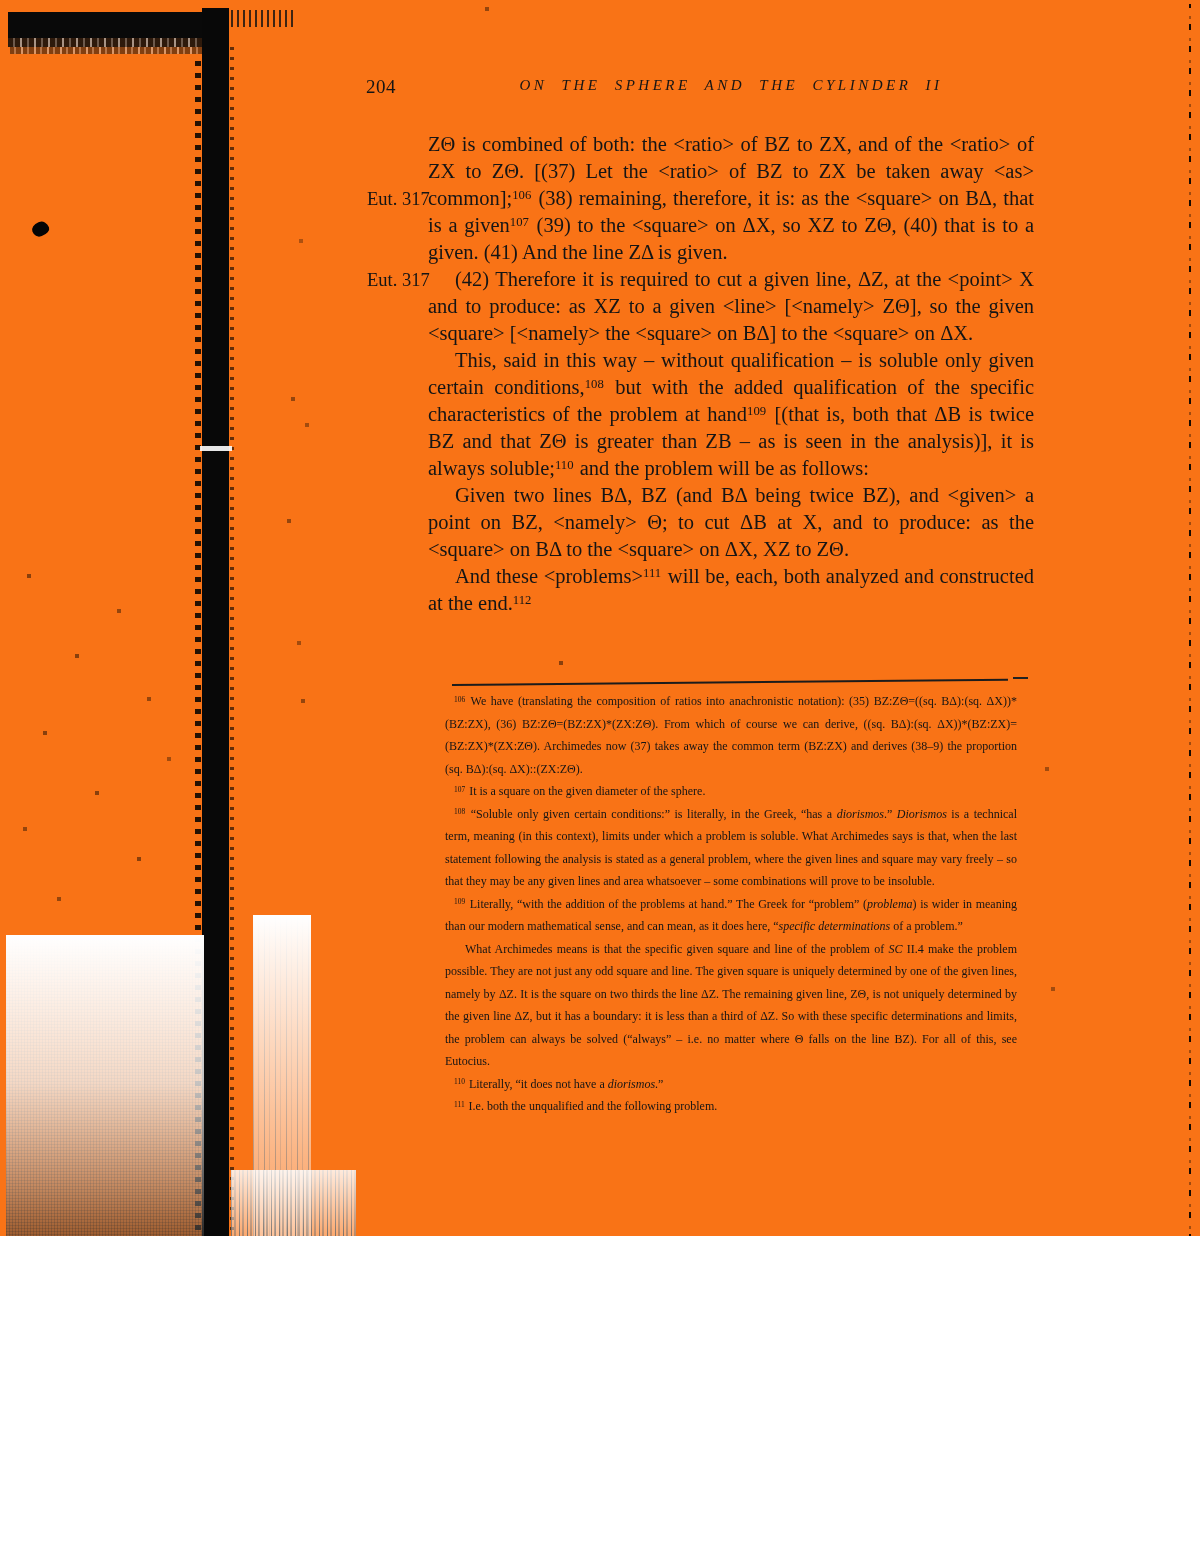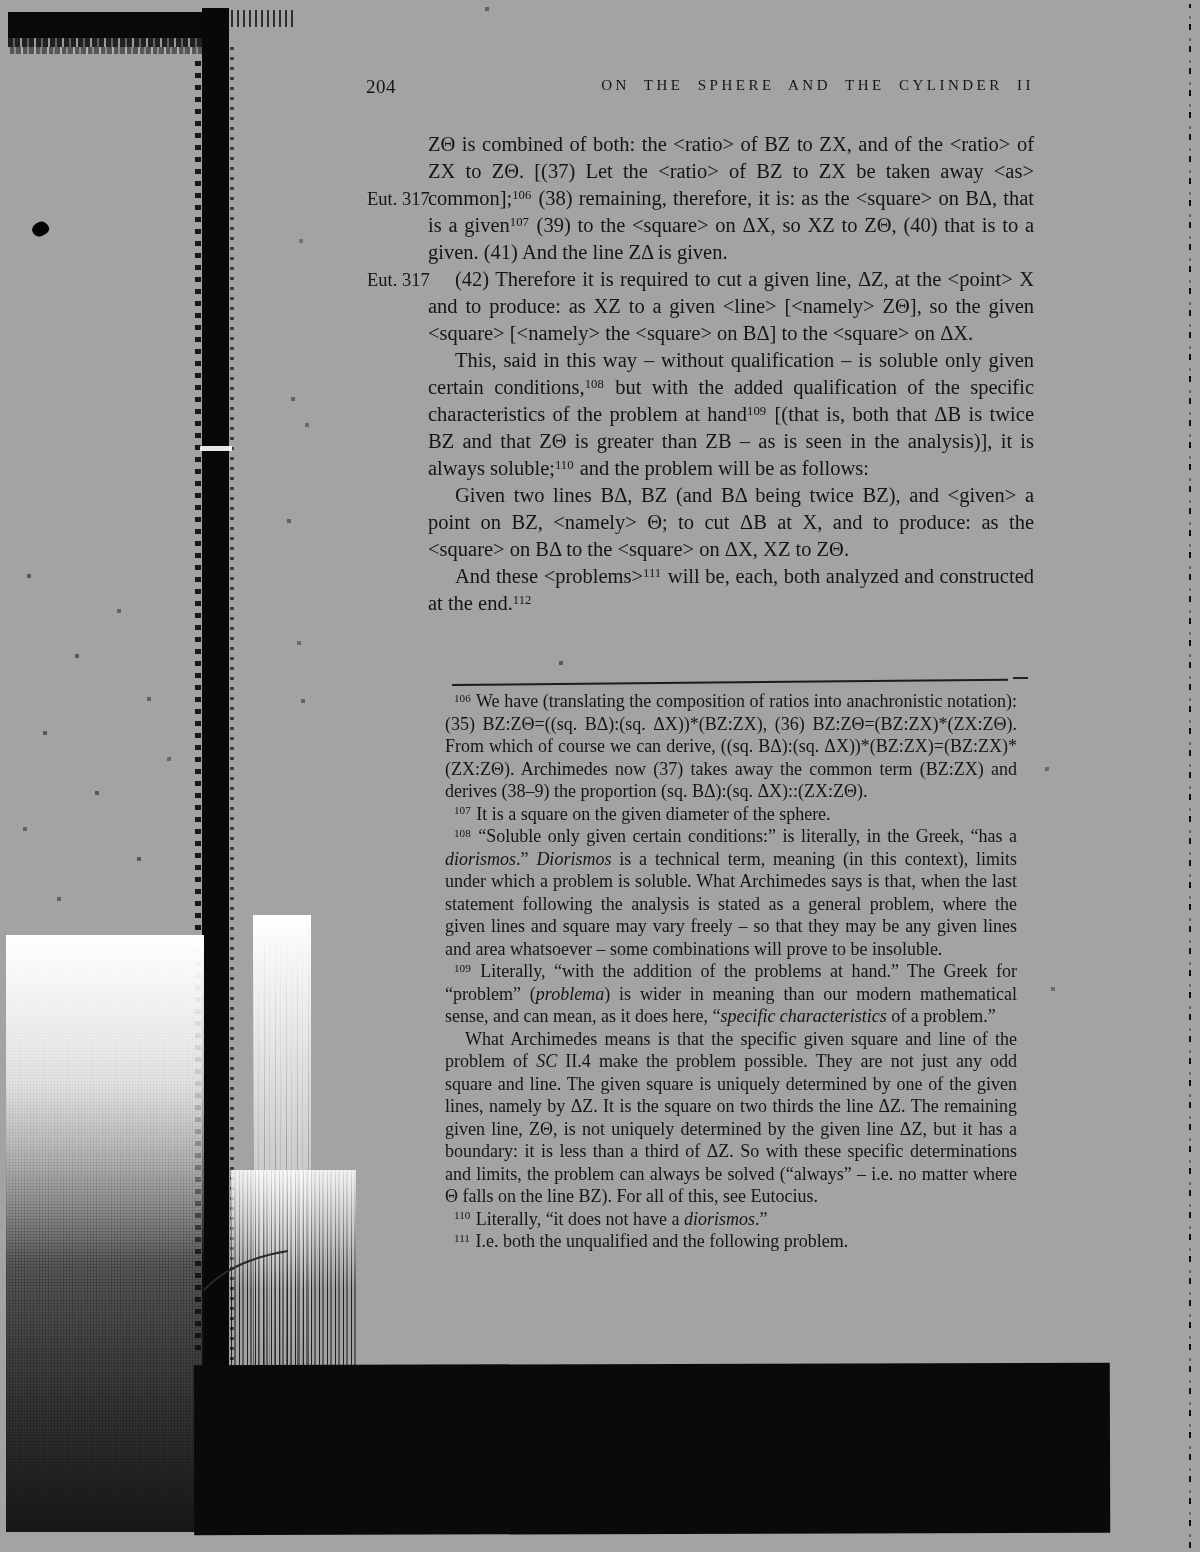--- a/index.html
+++ b/index.html
@@ -1,20 +1,20 @@
 <!DOCTYPE html>
 <html><head>
 <meta charset="utf-8">
 <style>
   html, body { margin: 0; padding: 0; background: #ffffff; }
   .page {
     position: relative;
     width: 1200px;
-    height: 1552px;
-    background: #a3a3a3;
+    height: 1236px;
+    background: #f97316;
     overflow: hidden;
     font-family: "Liberation Serif", serif;
     color: #151515;
   }
 
   
   .top-band { position:absolute; left:8px; top:12px; width:194px; height:26px; background:#090909; }
   .top-band-grain1 { position:absolute; left:8px; top:38px; width:196px; height:9px; opacity:.85;
     background:repeating-linear-gradient(90deg,#0a0a0a 0 5px,#555 5px 7px,#0a0a0a 7px 12px,#999 12px 14px); }
   .top-band-grain2 { position:absolute; left:10px; top:47px; width:192px; height:7px; opacity:.5;
@@ -65,41 +65,41 @@
       292px 398px 0 1px rgba(0,0,0,.4), 306px 424px 0 1px rgba(0,0,0,.35),
       288px 520px 0 1px rgba(0,0,0,.4), 298px 642px 0 1px rgba(0,0,0,.35),
       302px 700px 0 1px rgba(0,0,0,.4), 560px 662px 0 1px rgba(0,0,0,.45),
       1046px 768px 0 1px rgba(0,0,0,.35), 1052px 988px 0 1px rgba(0,0,0,.35),
       486px 8px 0 1px rgba(0,0,0,.4), 300px 240px 0 1px rgba(0,0,0,.3); }
 
   .hair-curve { position:absolute; left:202px; top:1244px; }
 
   
   .page-num { position:absolute; left:366px; top:76px; font-size:19px; letter-spacing:.5px; }
-  .running-title { position:absolute; left:428px; top:77px; width:606px; text-align:right;
-    font-size:15px; letter-spacing:3.5px; word-spacing:7px; white-space:nowrap; }
+  .running-title { position:absolute; left:428px; top:77px; width:606px; text-align:center;
+    font-style:italic; font-size:15px; letter-spacing:3.5px; word-spacing:7px; white-space:nowrap; }
 
   .margin-note { position:absolute; left:367px; font-size:18.5px; }
   .mn1 { top:189px; }
   .mn2 { top:270px; }
 
   .body-text { position:absolute; left:428px; top:131px; width:606px;
     font-size:20.5px; line-height:27px; text-align:justify; }
   .body-text p { margin:0; }
   .body-text p.indent { text-indent:27px; }
 
   sup.sup { font-size:62%; line-height:0; vertical-align:baseline; position:relative; top:-0.45em; padding:0 1px 0 0; }
   .it { font-style:italic; }
 
   .fn-rule { position:absolute; left:452px; top:684px; width:556px; height:2px; background:#1c1c1c;
     transform:rotate(-0.55deg); transform-origin:left center; }
   .fn-rule-end { position:absolute; left:1013px; top:677px; width:15px; height:2px; background:#222; }
 
   .footnotes { position:absolute; left:445px; top:690px; width:572px;
-    font-size:18px; line-height:22.5px; text-align:justify; }
+    font-size:12px; line-height:22.5px; text-align:justify; }
   .footnotes p { margin:0; }
   .footnotes p.fn { text-indent:9px; }
   .footnotes p.cont { text-indent:20px; }
 </style>
 </head>
 <body>
 
 <div class="page">
 
   <div class="top-band"></div>
@@ -135,19 +135,19 @@
       <p class="indent"><span>And these &lt;problems&gt;</span><sup class="sup">111</sup><span> will be, each, both analyzed and constructed at the end.</span><sup class="sup">112</sup></p>
     </div>
 
   <div class="fn-rule"></div>
   <div class="fn-rule-end"></div>
 
   <div class="footnotes" id="footnotes">
       <p class="fn"><sup class="sup">106</sup> <span>We have (translating the composition of ratios into anachronistic notation): (35) BZ:ZΘ=((sq. BΔ):(sq. ΔX))*(BZ:ZX), (36) BZ:ZΘ=(BZ:ZX)*(ZX:ZΘ). From which of course we can derive, ((sq. BΔ):(sq. ΔX))*(BZ:ZX)=(BZ:ZX)*(ZX:ZΘ). Archimedes now (37) takes away the common term (BZ:ZX) and derives (38–9) the proportion (sq. BΔ):(sq. ΔX)::(ZX:ZΘ).</span></p>
       <p class="fn"><sup class="sup">107</sup> <span>It is a square on the given diameter of the sphere.</span></p>
       <p class="fn"><sup class="sup">108</sup> <span>“Soluble only given certain conditions:” is literally, in the Greek, “has a </span><span class="it">diorismos</span><span>.” </span><span class="it">Diorismos</span><span> is a technical term, meaning (in this context), limits under which a problem is soluble. What Archimedes says is that, when the last statement following the analysis is stated as a general problem, where the given lines and square may vary freely – so that they may be any given lines and area whatsoever – some combinations will prove to be insoluble.</span></p>
-      <p class="fn"><sup class="sup">109</sup> <span>Literally, “with the addition of the problems at hand.” The Greek for “problem” (</span><span class="it">problema</span><span>) is wider in meaning than our modern mathematical sense, and can mean, as it does here, “</span><span class="it">specific characteristics</span><span> of a problem.”</span></p>
+      <p class="fn"><sup class="sup">109</sup> <span>Literally, “with the addition of the problems at hand.” The Greek for “problem” (</span><span class="it">problema</span><span>) is wider in meaning than our modern mathematical sense, and can mean, as it does here, “</span><span class="it">specific determinations</span><span> of a problem.”</span></p>
       <p class="cont"><span>What Archimedes means is that the specific given square and line of the problem of </span><span class="it">SC</span><span> II.4 make the problem possible. They are not just any odd square and line. The given square is uniquely determined by one of the given lines, namely by ΔZ. It is the square on two thirds the line ΔZ. The remaining given line, ZΘ, is not uniquely determined by the given line ΔZ, but it has a boundary: it is less than a third of ΔZ. So with these specific determinations and limits, the problem can always be solved (“always” – i.e. no matter where Θ falls on the line BZ). For all of this, see Eutocius.</span></p>
       <p class="fn"><sup class="sup">110</sup> <span>Literally, “it does not have a </span><span class="it">diorismos</span><span>.”</span></p>
       <p class="fn"><sup class="sup">111</sup> <span>I.e. both the unqualified and the following problem.</span></p>
     </div>
 
 </div>
 
 </body></html>

